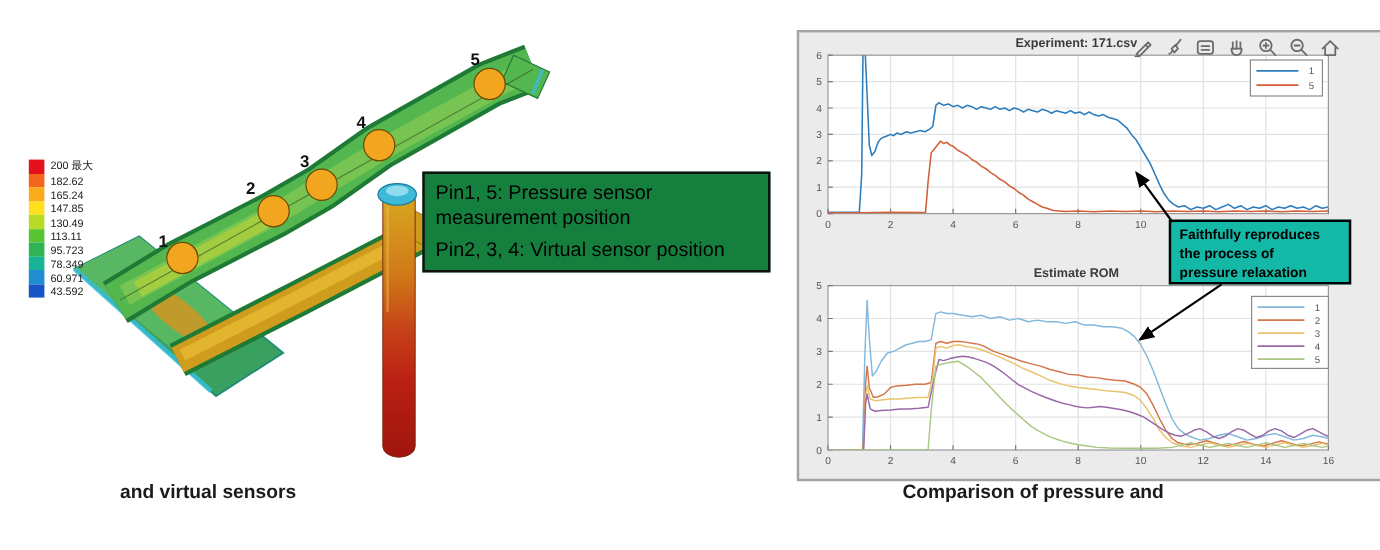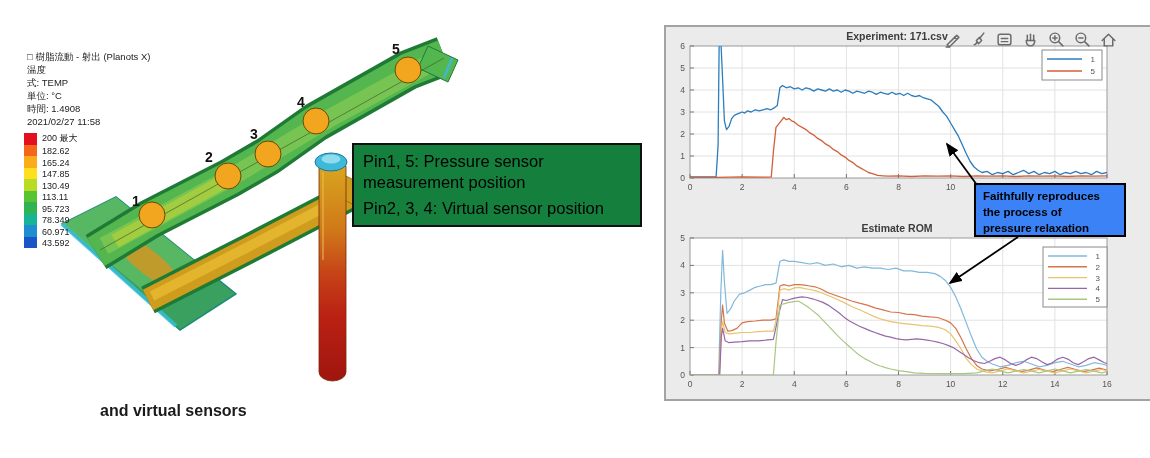--- a/index.html
+++ b/index.html
@@ -27,21 +27,21 @@
   .title-bottom{top:195px;}
   .chart-svg{position:absolute;left:0;}
   #chart-top{top:0;}
   #chart-bottom{top:180px;}
   .tick{font:8.5px "Liberation Sans",sans-serif;fill:#555;}
   .sm{font-size:8px;}
   .toolbar{position:absolute;left:278px;top:4px;display:flex;gap:9px;z-index:7;}
   .tb-icon{width:17px;height:17px;cursor:pointer;}
   .tb-icon svg{stroke:#6b6b6b;fill:none;stroke-width:1.4;stroke-linejoin:round;stroke-linecap:round;}
   .callout{position:absolute;left:308px;top:156px;width:152px;height:54px;box-sizing:border-box;
-           background:#3b82f6;border:2px solid #000;padding:3px 7px;z-index:5;
+           background:#14b8a6;border:2px solid #000;padding:3px 7px;z-index:5;
            font-size:11.5px;font-weight:600;line-height:16px;color:#000;}
   .arrows{position:absolute;left:0;top:0;z-index:6;pointer-events:none;}
 </style>
 </head>
 <body>
 
 <div class="canvas">
 
   <svg class="model-svg" width="480" height="400" viewBox="0 0 480 400">
     <defs>
@@ -105,28 +105,20 @@
           <circle cx="316" cy="121" r="13" fill="#f2a51f" stroke="#6b4a00"></circle>
           <text class="pinlab" x="301" y="107" text-anchor="middle">4</text>
         </g>
       <g>
           <circle cx="408" cy="70" r="13" fill="#f2a51f" stroke="#6b4a00"></circle>
           <text class="pinlab" x="396" y="54" text-anchor="middle">5</text>
         </g>
     </g>
   </svg>
 
-  <div class="cae-info">
-    <div>□ 樹脂流動 - 射出 (Planots X)</div>
-    <div>温度</div>
-    <div>式: TEMP</div>
-    <div>単位: °C</div>
-    <div>時間: 1.4908</div>
-    <div>2021/02/27 11:58</div>
-  </div>
 
   <div class="colorbar">
     <div class="cb-row">
         <span class="cb-swatch" style="background: rgb(227, 16, 30);"></span>
         <span class="cb-label">200 最大</span>
       </div>
     <div class="cb-row">
         <span class="cb-swatch" style="background: rgb(244, 102, 28);"></span>
         <span class="cb-label">182.62</span>
       </div>
@@ -354,15 +346,16 @@
         <marker id="ah" markerWidth="9" markerHeight="8" refX="6.5" refY="3" orient="auto">
           <path d="M0,0 L7.5,3 L0,6 Z" fill="#000"></path>
         </marker>
       </defs>
       <line x1="311" y1="158" x2="281" y2="117" stroke="#000" stroke-width="1.8" marker-end="url(#ah)"></line>
       <line x1="352" y1="210" x2="284" y2="256" stroke="#000" stroke-width="1.8" marker-end="url(#ah)"></line>
     </svg>
   </div>
 
   <div class="caption caption-right">
+    <div>Comparison of pressure and</div>
   </div>
 
 </div>
 
 </body></html>

